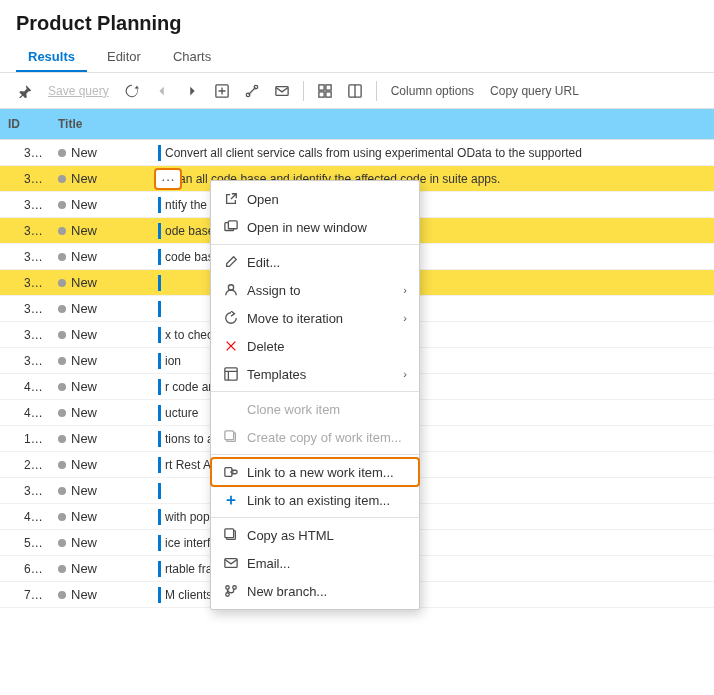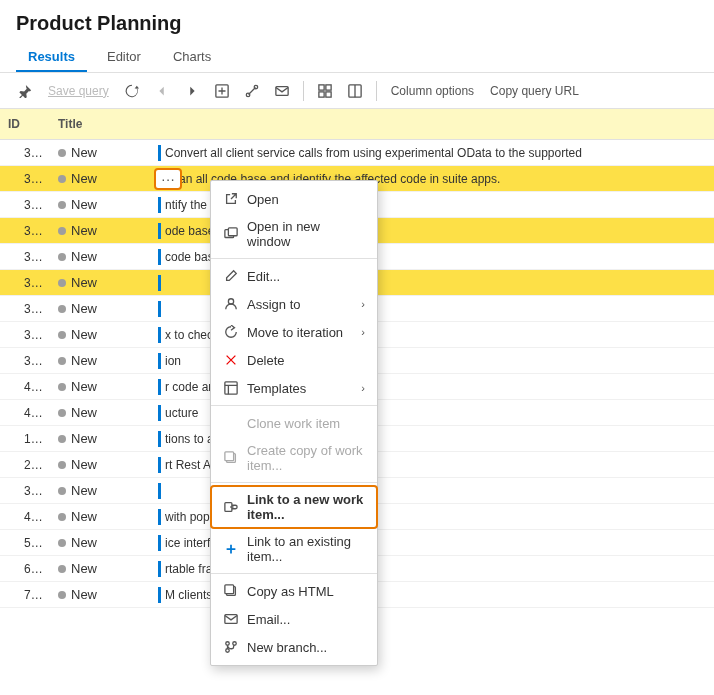--- a/index.html
+++ b/index.html
@@ -68,21 +68,21 @@
       background: #d0d0d0;
       margin: 0 4px;
     }
     .table-container {
       overflow: hidden;
       position: relative;
     }
     .table-header {
       display: grid;
       grid-template-columns: 50px 100px 1fr;
-      background: #fef9c3;
+      background: #7dd3fc;
       border-bottom: 1px solid #e0e0e0;
       padding: 4px 0;
     }
     .col-header {
       padding: 4px 8px;
       font-weight: 600;
       font-size: 12px;
       color: #555;
     }
     .table-body {}
@@ -151,21 +151,21 @@
       justify-content: center;
       font-size: 14px;
       color: #555;
       z-index: 10;
     }
     
     .context-menu {
       position: absolute;
       left: 210px;
       top: 180px;
-      width: 168px;
+      width: 210px;
       background: #fff;
       border: 1px solid #ccc;
       box-shadow: 2px 4px 12px rgba(0,0,0,0.2);
       z-index: 100;
       border-radius: 2px;
       padding: 4px 0;
     }
     .menu-item {
       display: flex;
       align-items: center;
@@ -193,21 +193,20 @@
     }
     .menu-sep {
       height: 1px;
       background: #e0e0e0;
       margin: 3px 0;
     }
     .highlight-border {
       outline: 2px solid #e87800;
       outline-offset: -1px;
       border-radius: 3px;
-      font-weight: bold;
     }
   </style>
 </head>
 <body>
 
 <div>
 
   <div class="header">
     <div class="title">Product Planning</div>
     <div class="tabs">

